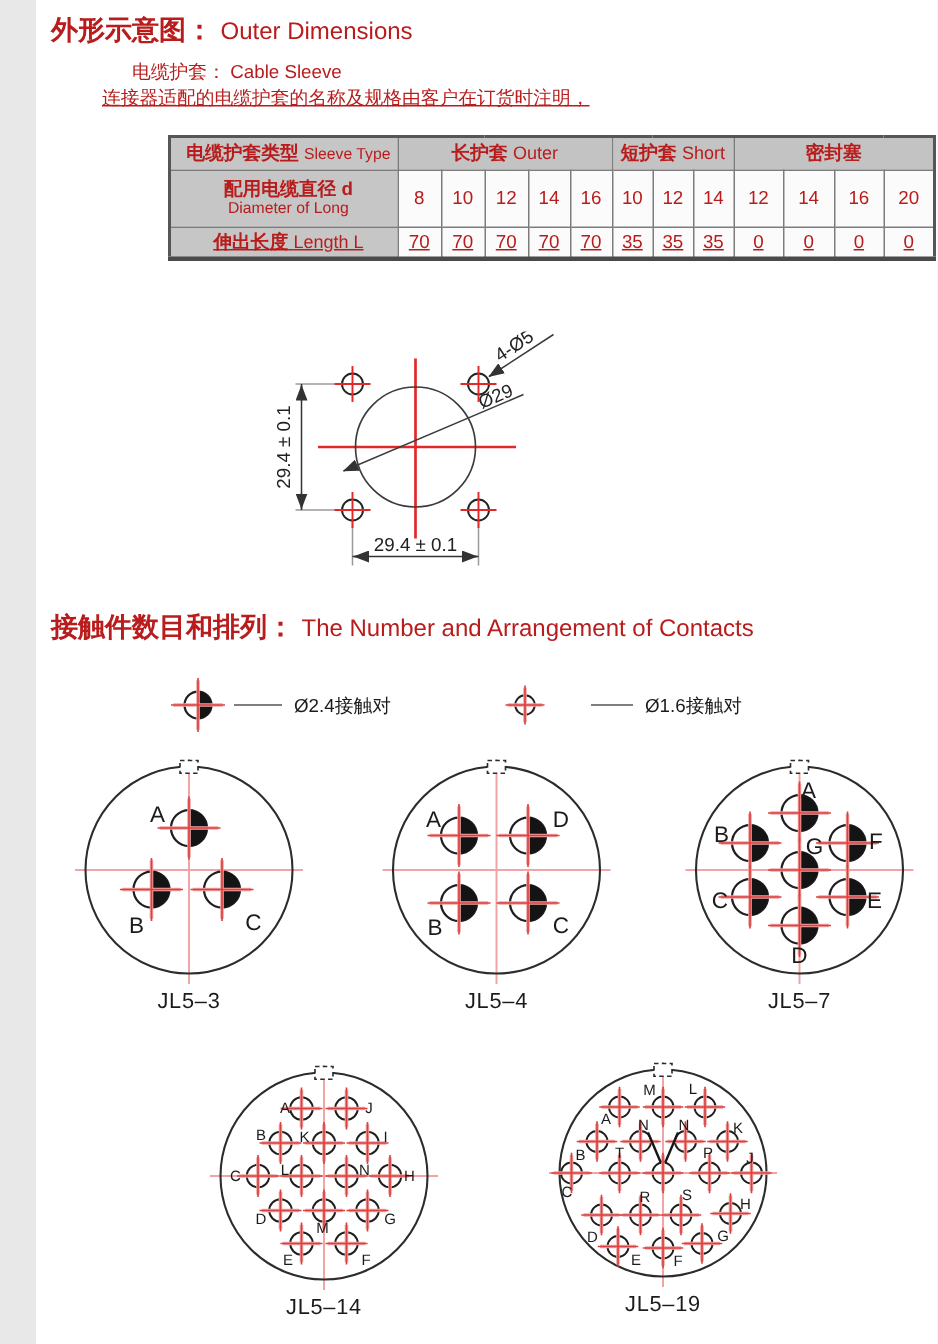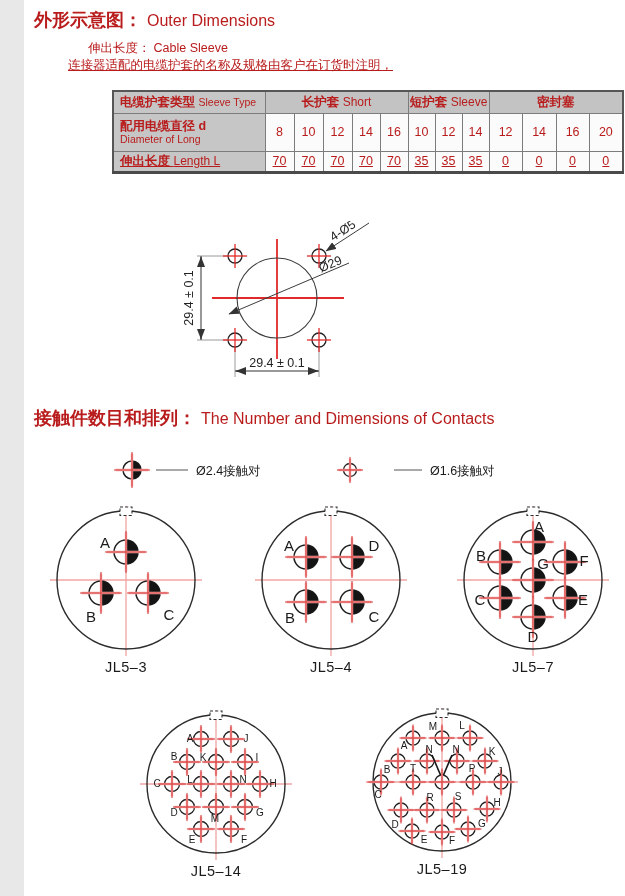--- a/index.html
+++ b/index.html
@@ -13,21 +13,21 @@
   .sub .en{margin-left:3px;}
   .note{position:absolute;left:44px;top:57px;font-size:12.5px;white-space:nowrap;text-decoration:underline;}
   .mtitle{position:absolute;left:68px;top:204px;font-size:12.5px;white-space:nowrap;}
   .mtitle .en{margin-left:3px;}
 
   table.sleeve{position:absolute;left:88px;top:90px;width:510px;border-collapse:collapse;
                table-layout:fixed;font-size:12.5px;border:2px solid #565656;border-bottom:3px solid #4a4a4a;}
   .sleeve td{border:1px solid #7c7c7c;text-align:center;padding:0;background:#fbfbfb;overflow:hidden;}
   .sleeve tr.r0{height:22px;} .sleeve tr.r1{height:38px;} .sleeve tr.r2{height:21px;text-decoration:underline;}
   .sleeve td.hd{background:#c3c3c3;}
-  .sleeve td.lab{background:#c6c6c6;text-align:left;padding-left:6px;}
+  .sleeve td.lab{background:#c6c6c6;text-align:center;padding-left:6px;}
   .sleeve .zh{font-weight:700;}
   .sleeve .ensm{font-size:10.5px;font-weight:400;}
   .sleeve .eni{font-size:12px;font-weight:400;}
   .sleeve .lab .zh{font-size:12.5px;}
   .sleeve td.lab div{line-height:1.15;}
 
   svg{position:absolute;}
   svg text{font-family:"Liberation Sans","DejaVu Sans",sans-serif;}
   .mdim{font-size:12.5px;fill:#222;}
   .clbl{fill:#1b1b1b;}
@@ -39,21 +39,21 @@
 </head>
 <body>
 
 <div class="page">
 
   <div class="t1">
     <span class="zh">外形示意图：</span><span class="en">Outer Dimensions</span>
   </div>
 
   <div class="sub">
-    <span>伸出长度：</span><span class="en">Cable Sleeve</span>
+    <span>电缆护套：</span><span class="en">Cable Sleeve</span>
   </div>
 
   <div class="note">连接器适配的电缆护套的名称及规格由客户在订货时注明，</div>
 
   <table class="sleeve">
       <colgroup>
         <col style="width:152px">
         <col style="width:29px">
         <col style="width:29px">
         <col style="width:29px">
@@ -63,22 +63,22 @@
         <col style="width:27px">
         <col style="width:27px">
         <col style="width:33px">
         <col style="width:34px">
         <col style="width:33px">
         <col style="width:34px">
       </colgroup>
       <tbody>
         <tr class="r0">
           <td class="hd lab"><span class="zh">电缆护套类型</span> <span class="ensm">Sleeve Type</span></td>
-          <td class="hd" colspan="5"><span class="zh">长护套</span> <span class="eni">Short</span></td>
-          <td class="hd" colspan="3"><span class="zh">短护套</span> <span class="eni">Sleeve</span></td>
+          <td class="hd" colspan="5"><span class="zh">长护套</span> <span class="eni">Outer</span></td>
+          <td class="hd" colspan="3"><span class="zh">短护套</span> <span class="eni">Short</span></td>
           <td class="hd" colspan="4"><span class="zh">密封塞</span></td>
         </tr>
         <tr class="r1">
           <td class="lab">
             <div class="zh">配用电缆直径  d</div>
             <div class="ensm">Diameter of Long</div>
           </td>
           <td class="val">8</td>
           <td class="val">10</td>
           <td class="val">12</td>
@@ -159,21 +159,21 @@
       </g>
     </g>
 
     <text class="mdim" x="10" y="81" text-anchor="middle" transform="rotate(-90 10 77)">29.4 ± 0.1</text>
     <text class="mdim" x="98" y="146" text-anchor="middle">29.4 ± 0.1</text>
     <text class="mdim" x="166" y="13" text-anchor="middle" transform="rotate(-33 166 13)">4-Ø5</text>
     <text class="mdim" x="153" y="47" text-anchor="middle" transform="rotate(-23 153 47)">Ø29</text>
   </svg>
 
   <div class="t2">
-    <span class="zh">接触件数目和排列：</span><span class="en">The Number and Dimensions of Contacts</span>
+    <span class="zh">接触件数目和排列：</span><span class="en">The Number and Arrangement of Contacts</span>
   </div>
 
   <svg id="legend" width="420" height="36" style="left:80px;top:452px">
       <g>
         <g>
           <circle cx="28" cy="18" r="9" fill="#fff" stroke="#1f1f1f" stroke-width="1.5"></circle>
           <path d="M 28 9 A 9 9 0 0 1 28 27 Z" fill="#141414"></path>
           <line x1="11.5" y1="18" x2="44.5" y2="18" stroke="#f2a3a3" stroke-width="2.4"></line>
           <line x1="28" y1="1.5" x2="28" y2="34.5" stroke="#f2a3a3" stroke-width="2.4"></line>
           <line x1="10" y1="18" x2="46" y2="18" stroke="#d94040" stroke-width="1.1"></line>

